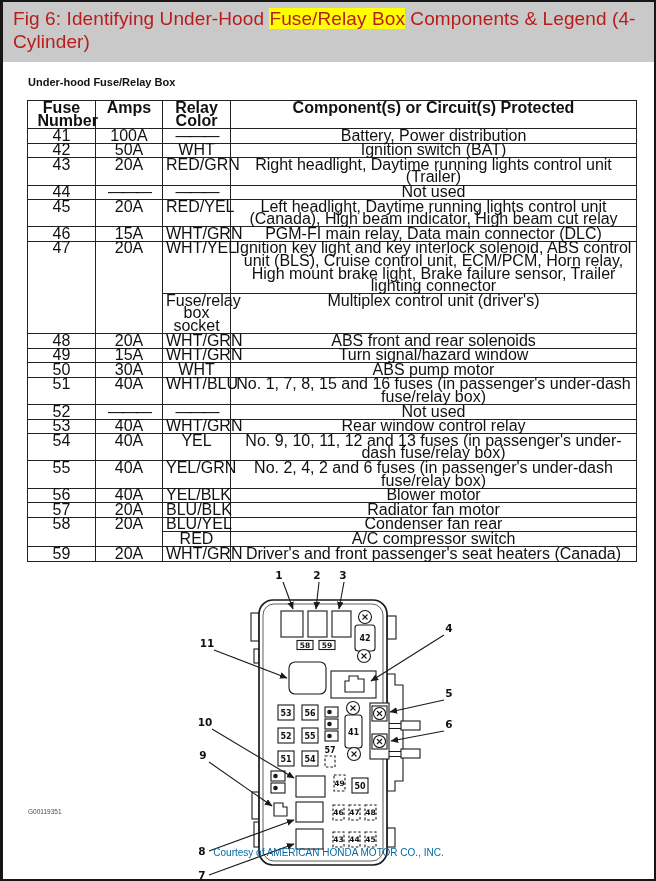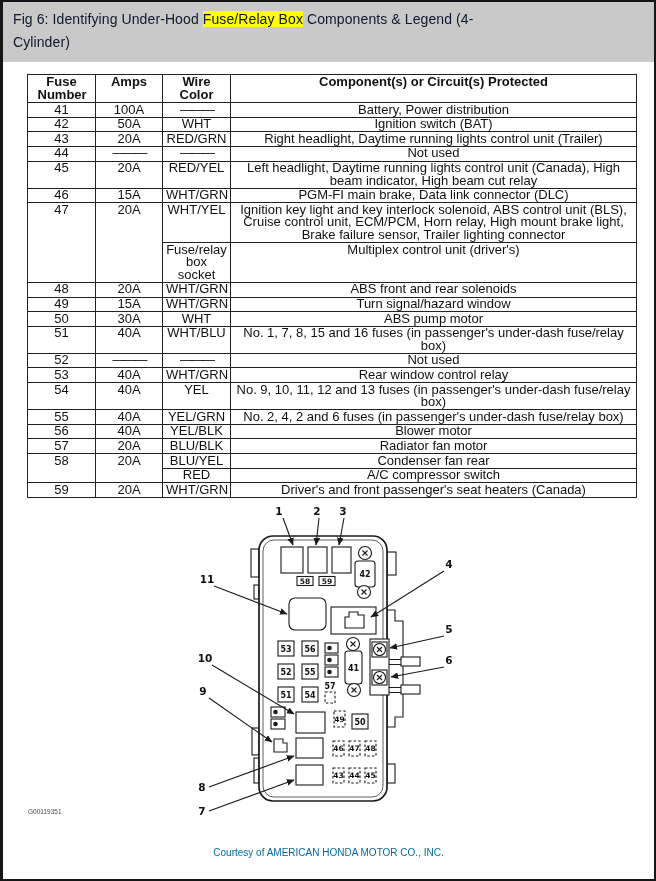--- a/index.html
+++ b/index.html
@@ -2,28 +2,28 @@
 <html><head>
 <meta charset="utf-8">
 <style>
   html,body{margin:0;padding:0;background:#ffffff;}
   .page{
     position:relative;width:656px;height:881px;box-sizing:border-box;
     background:#ffffff;border:2px solid #161616;border-left-width:3px;
     font-family:"Liberation Sans", sans-serif;overflow:hidden;
   }
   .titlebar{
-    background:#c9c9c9;color:#0f172a;font-size:14px;line-height:22.5px;
+    background:#c9c9c9;color:#b91c1c;font-size:19px;line-height:22.5px;
     padding:6px 10px 9px 10px;font-weight:400;letter-spacing:0.1px;
   }
   .hl{background:#ffff00;}
   .section-heading{font-weight:bold;font-size:11px;color:#111;margin:14px 0 0 25px;}
   table.fusetable{
     border-collapse:collapse;margin:12px 0 0 24px;width:610px;
-    font-size:13px;color:#111;table-layout:fixed;
+    font-size:16px;color:#111;table-layout:fixed;
   }
   .fusetable th,.fusetable td{border:1px solid #222;padding:0.5px 3px;vertical-align:top;line-height:12.6px;}
   .fusetable th{font-weight:bold;text-align:center;padding:1px 2px;}
   .th-wrap{display:inline-block;max-width:48px;}
   .c-num,.c-amps,.c-wire{text-align:center;}
   .c-comp{text-align:center;padding-left:5px;}
   .dash{letter-spacing:-2px;}
   .diagram{margin:2px 0 0 180px;width:300px;height:340px;}
   
   .s{fill:#ffffff;stroke:#1a1a1a;stroke-width:1.1;}
@@ -42,33 +42,34 @@
 </head>
 <body>
 
 <div class="page">
 
   <div class="titlebar">
     <span>Fig 6: Identifying Under-Hood </span><span class="hl">Fuse/Relay Box</span><span> Components &amp; Legend (4-</span><br>
     <span>Cylinder)</span>
   </div>
 
+  <div class="section-heading">Under-hood Fuse/Relay Box</div>
 
   <table class="fusetable">
     <colgroup>
         <col style="width:68px">
         <col style="width:67px">
         <col style="width:68px">
         <col>
       </colgroup>
     <thead>
       <tr>
         <th><span class="th-wrap">Fuse Number</span></th>
         <th>Amps</th>
-        <th>Wire Color</th>
+        <th>Relay Color</th>
         <th>Component(s) or Circuit(s) Protected</th>
       </tr>
     </thead>
     <tbody>
         <tr>
           <td class="c-num">41</td>
           <td class="c-amps">100A</td>
           <td class="c-wire dash">———</td>
           <td class="c-comp">Battery, Power distribution</td>
         </tr>
@@ -93,21 +94,21 @@
         <tr>
           <td class="c-num">45</td>
           <td class="c-amps">20A</td>
           <td class="c-wire">RED/YEL</td>
           <td class="c-comp">Left headlight, Daytime running lights control unit (Canada), High beam indicator, High beam cut relay</td>
         </tr>
         <tr>
           <td class="c-num">46</td>
           <td class="c-amps">15A</td>
           <td class="c-wire">WHT/GRN</td>
-          <td class="c-comp">PGM-FI main brake, Data link connector (DLC)</td>
+          <td class="c-comp">PGM-FI main relay, Data main connector (DLC)</td>
         </tr>
         <tr>
           <td class="c-num" rowspan="2">47</td>
           <td class="c-amps" rowspan="2">20A</td>
           <td class="c-wire">WHT/YEL</td>
           <td class="c-comp">Ignition key light and key interlock solenoid, ABS control unit (BLS), Cruise control unit, ECM/PCM, Horn relay, High mount brake light, Brake failure sensor, Trailer lighting connector</td>
         </tr>
         <tr>
           <td class="c-wire">Fuse/relay box socket</td>
           <td class="c-comp">Multiplex control unit (driver's)</td>

